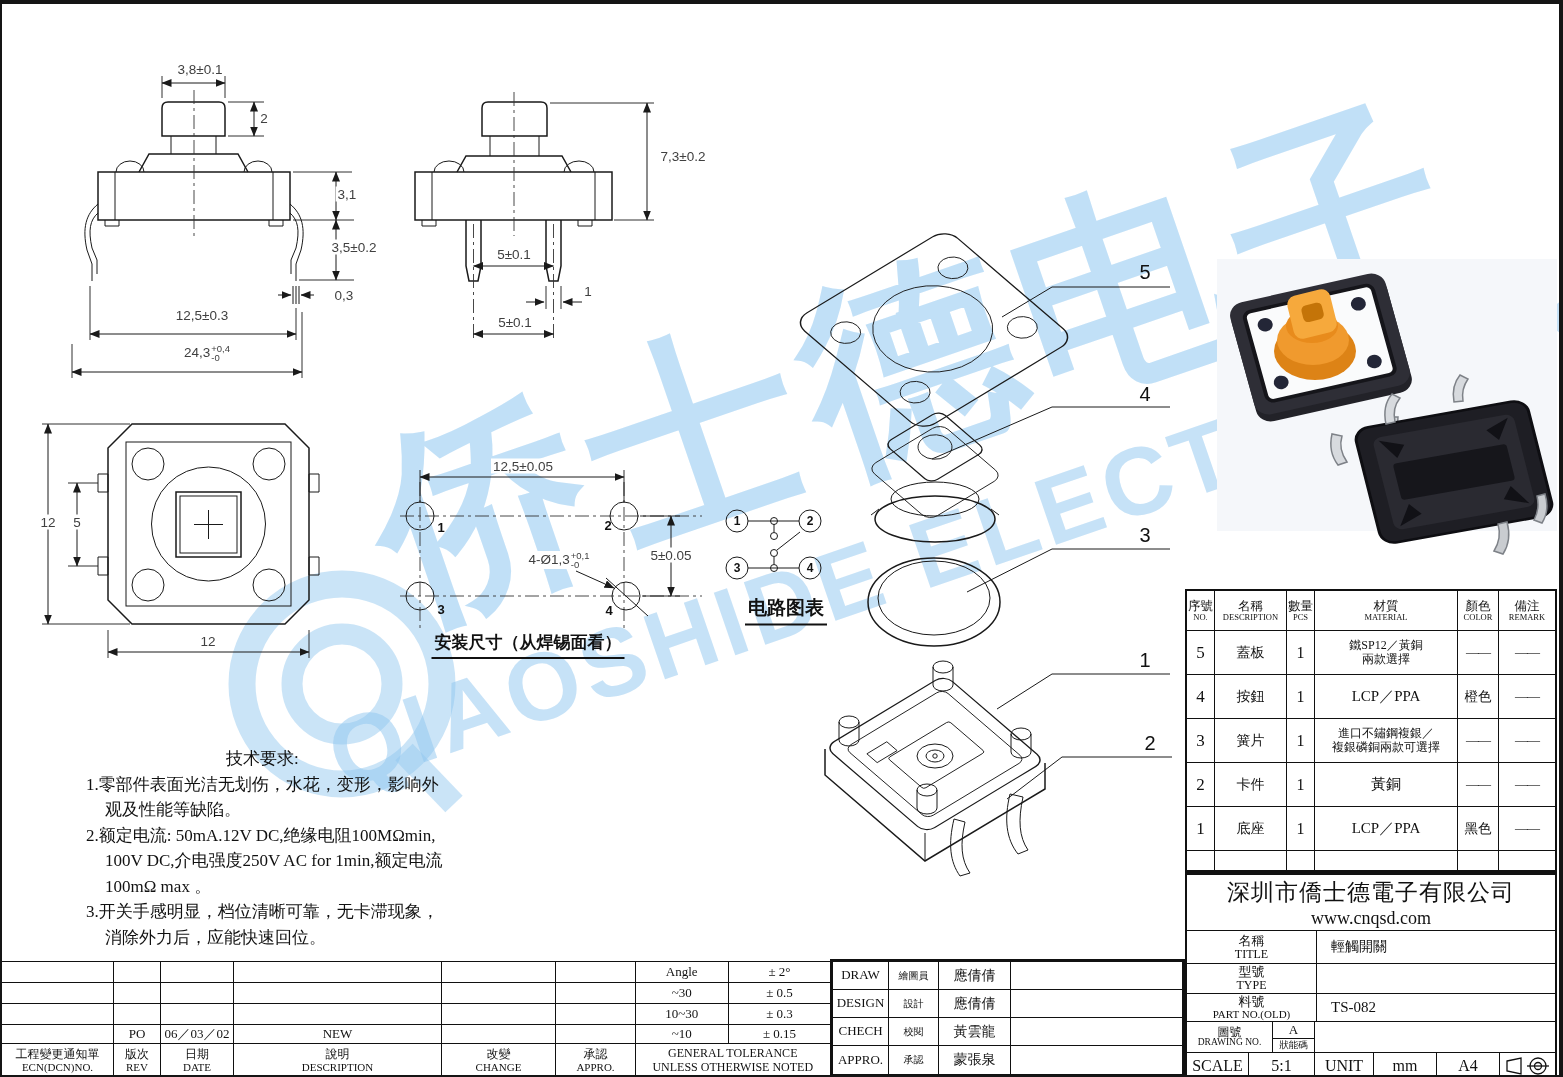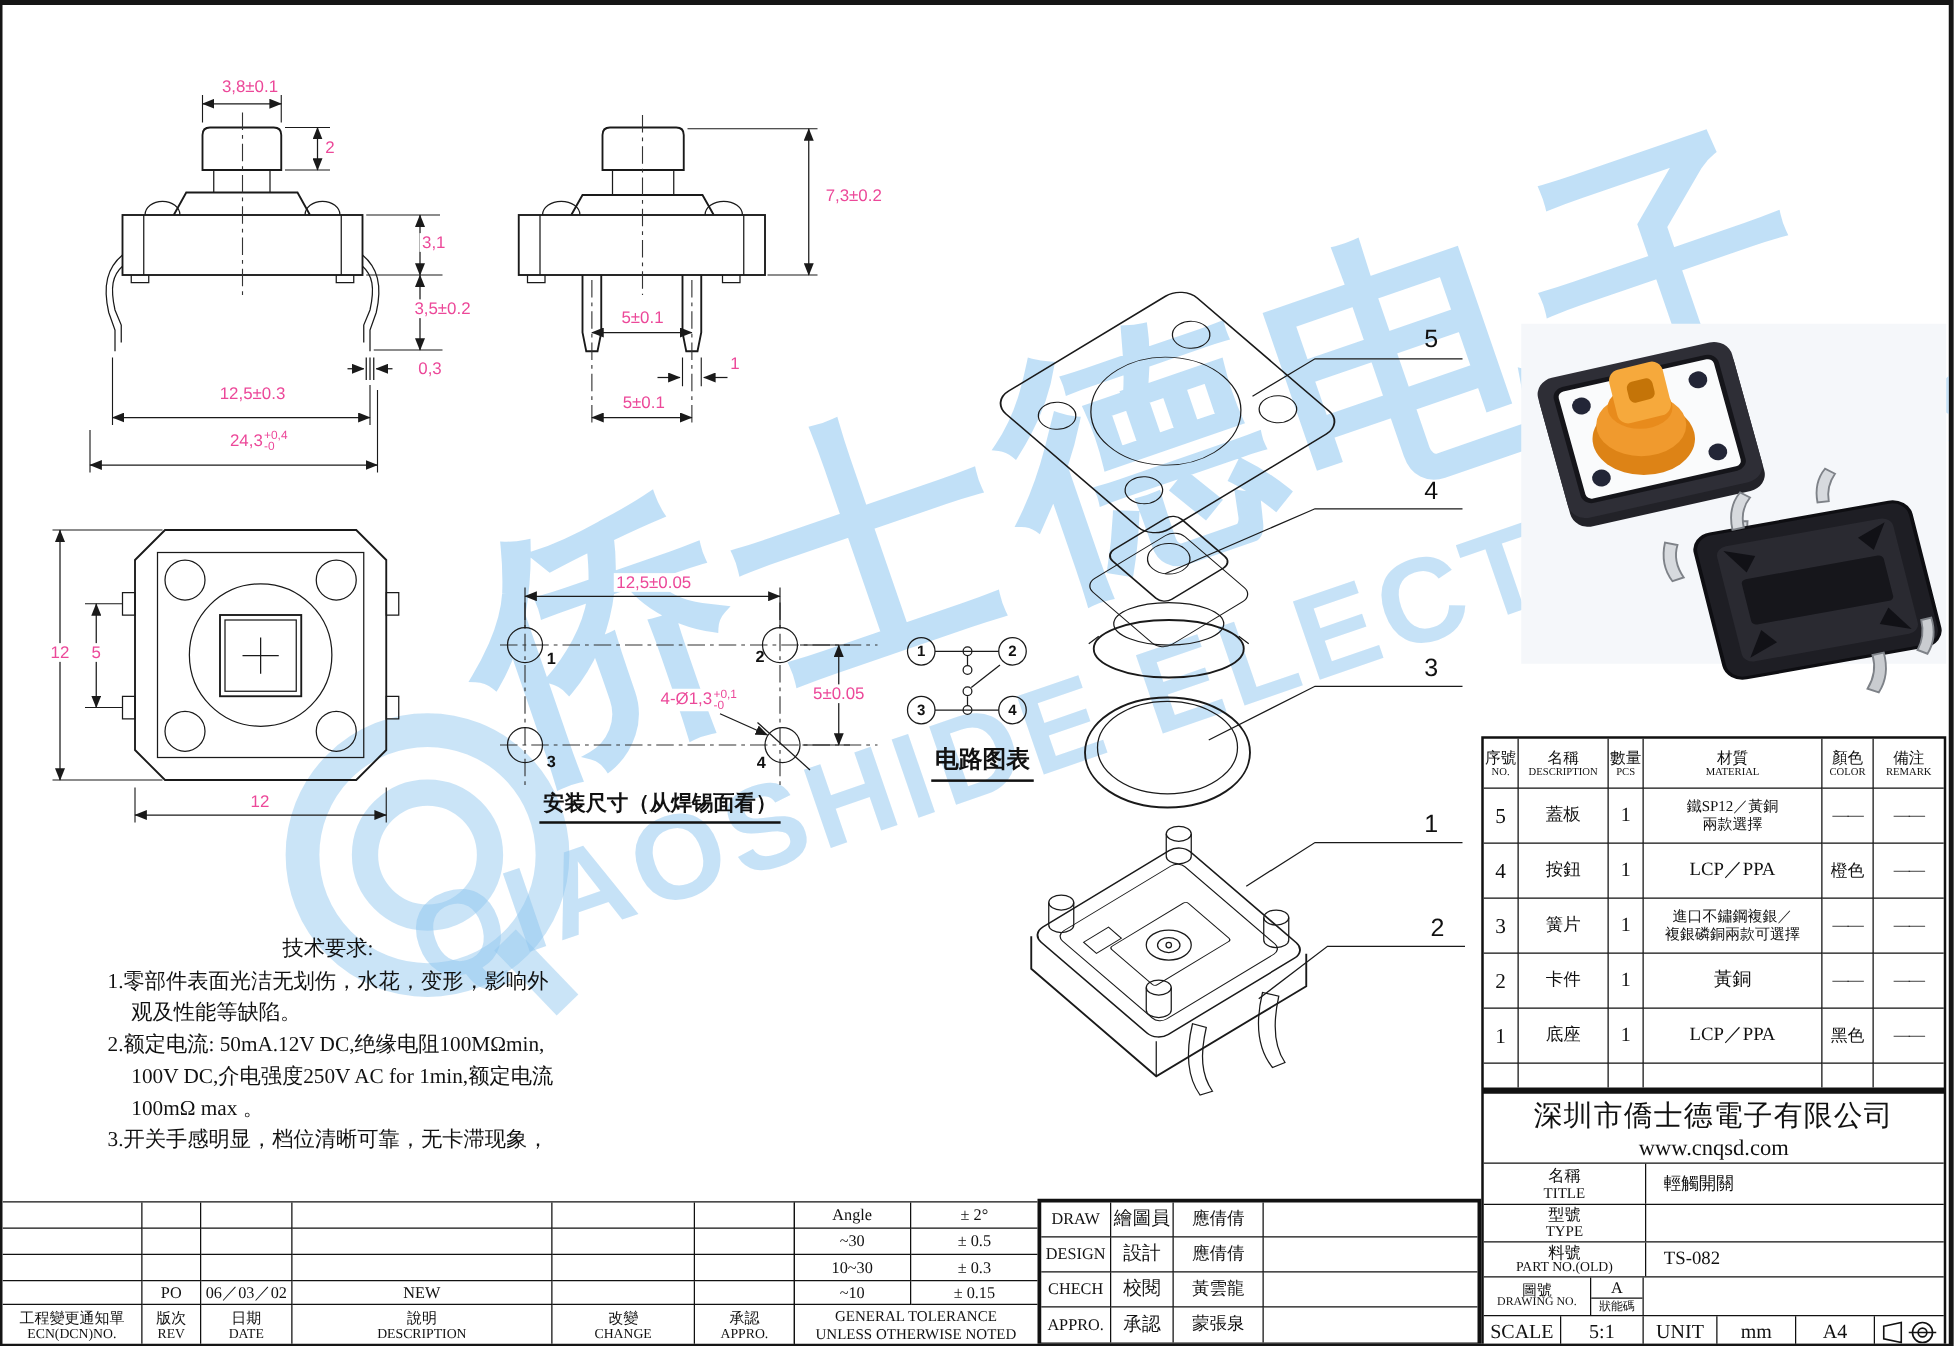--- a/index.html
+++ b/index.html
@@ -15,21 +15,21 @@
     letter-spacing:5px;color:rgba(142,198,240,.5);white-space:nowrap;
     transform:rotate(-19deg);transform-origin:left center;}
   
   .art{position:absolute;left:0;top:0;}
   .ol{fill:none;stroke:#1a1a1a;stroke-width:1.5;}
   .th{fill:none;stroke:#1a1a1a;stroke-width:1;}
   .xl{fill:none;stroke:#1a1a1a;stroke-width:.9;}
   .cl{fill:none;stroke:#333;stroke-width:.9;stroke-dasharray:14 4 3 4;}
   .dln{fill:none;stroke:#1a1a1a;stroke-width:1;}
   
-  .dim{position:absolute;transform:translate(-50%,-50%);font-size:13.5px;white-space:nowrap;color:#ec4899;}
+  .dim{position:absolute;transform:translate(-50%,-50%);font-size:13.5px;white-space:nowrap;color:#404040;}
   .dim.bg{background:#fff;padding:0 2px;}
   .stk{display:inline-flex;flex-direction:column;font-size:9.5px;line-height:9px;
     vertical-align:middle;margin-left:1px;text-align:left;}
   .pn{position:absolute;transform:translate(-50%,-50%);font-size:13px;font-weight:bold;}
   .xnum{position:absolute;transform:translate(-50%,-50%);font-size:20px;}
   .capt{position:absolute;transform:translate(-50%,-50%);font-weight:bold;
     border-bottom:2px solid #111;padding:0 3px 3px;white-space:nowrap;}
   
   .tech{position:absolute;left:64px;top:742px;width:420px;font-size:17px;line-height:25.5px;
     font-family:"Liberation Serif",serif;margin-left:20px;}
@@ -75,21 +75,21 @@
     display:grid;grid-template-columns:112px 47px 73px 208px 114px 80px 93px 1fr;
     grid-template-rows:21px 21px 21px 19px 1fr;border-top:1.5px solid #111;
     font-family:"Liberation Serif",serif;}
   .bstrip .cn{font-size:12px;} .bstrip .en{font-size:11px;}
   .bstrip .d{font-size:13px;}
   .hl{border-left:1.5px solid #111;margin-left:-1.5px;}
   
   .appr{position:absolute;left:828px;top:955px;width:355px;height:118px;box-sizing:border-box;
     border:3px solid #111;display:grid;grid-template-columns:56px 50px 72px 1fr;
     grid-template-rows:repeat(4,1fr);font-family:"Liberation Serif",serif;}
-  .appr .en{font-size:13px;} .appr .cnm{font-size:15px;} .appr .nm{font-size:14px;}
+  .appr .en{font-size:13px;} .appr .cnm{font-size:10px;} .appr .nm{font-size:14px;}
 </style>
 </head>
 <body>
 
 <div class="sheet">
 
   <div class="wm">
     <svg width="1563" height="1077">
       <circle cx="340" cy="680" r="100" fill="none" stroke="rgba(150,202,240,.5)" stroke-width="27"></circle>
       <circle cx="340" cy="680" r="50" fill="none" stroke="rgba(150,202,240,.5)" stroke-width="21"></circle>
@@ -337,20 +337,21 @@
 
 
   <div class="tech">
     <div class="title">技术要求:</div>
     <div>1.零部件表面光洁无划伤，水花，变形，影响外</div>
     <div class="ind">观及性能等缺陷。</div>
     <div>2.额定电流: 50mA.12V DC,绝缘电阻100MΩmin,</div>
     <div class="ind">100V DC,介电强度250V AC for 1min,额定电流</div>
     <div class="ind">100mΩ max 。</div>
     <div>3.开关手感明显，档位清晰可靠，无卡滞现象，</div>
+    <div class="ind">消除外力后，应能快速回位。</div>
   </div>
 
   <div class="parts">
     <div class="c">
         <span class="cn">序號</span>
         <span class="en">NO.</span>
       </div>
     <div class="c">
         <span class="cn">名稱</span>
         <span class="en">DESCRIPTION</span>

